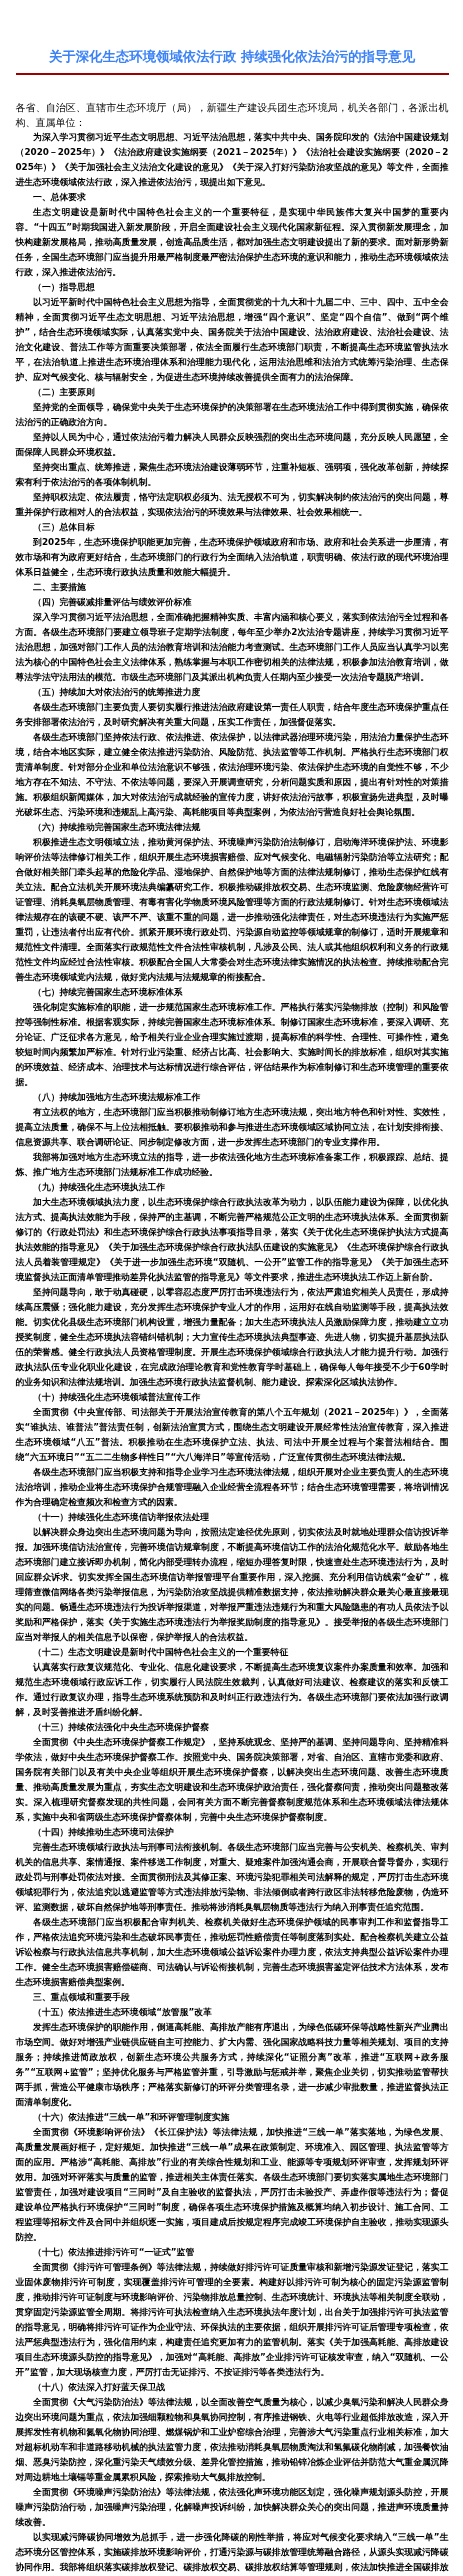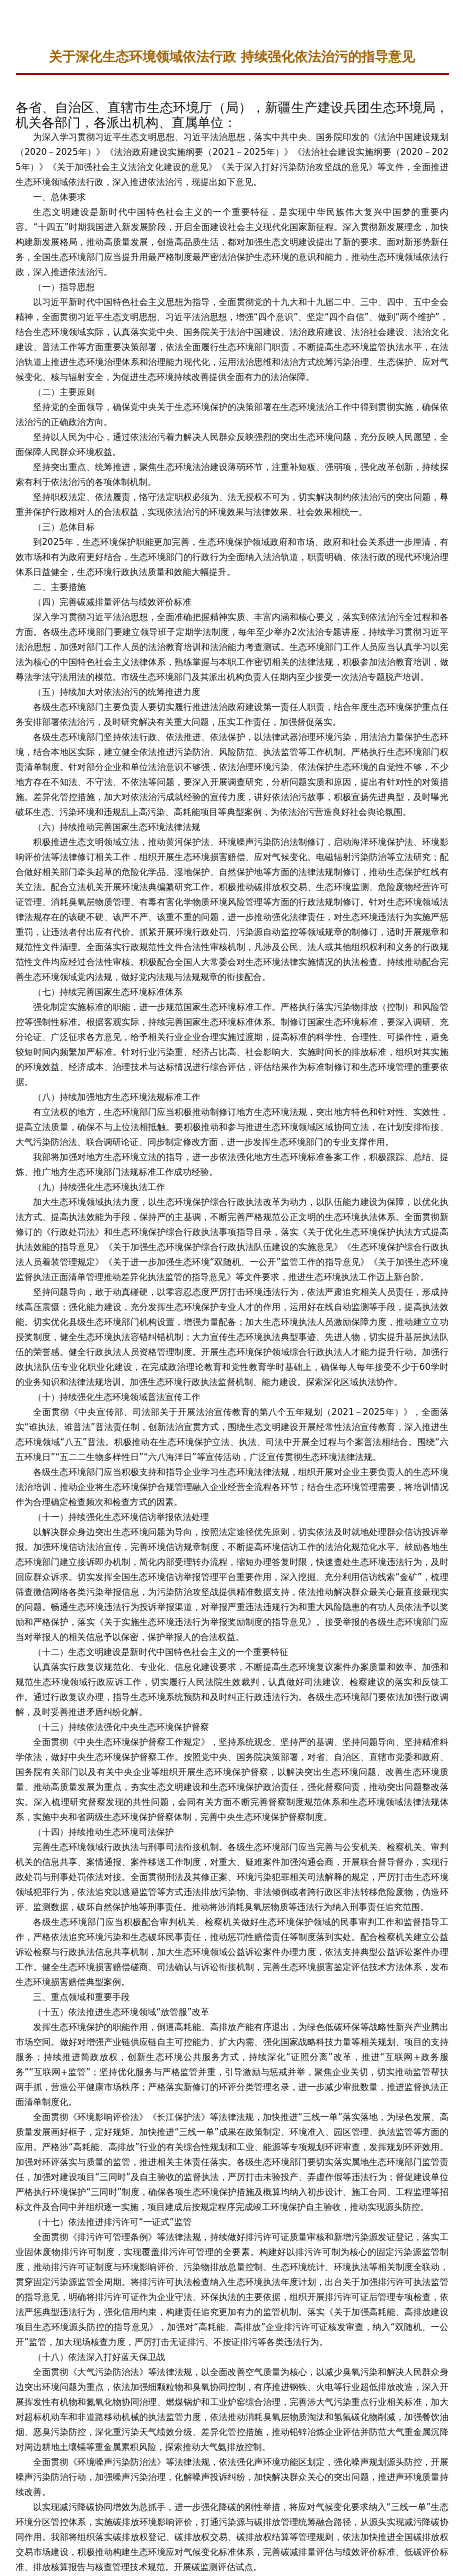--- a/index.html
+++ b/index.html
@@ -1,74 +1,75 @@
 <!DOCTYPE html>
 <html style="font-size:8.2px"><head>
 <meta charset="utf-8">
 <style>
   html,body{margin:0;padding:0;background:#ffffff;}
   body{width:464px;font-family:"DejaVu Sans","Liberation Sans",sans-serif;color:#000;}
   .page{width:464px;min-height:3165px;box-sizing:border-box;padding:8.2px 15.5px 20.6px 15.5px;}
   .doc-title{color:#e60000;font-size:13.4px;font-weight:bold;text-align:center;line-height:18.5px;margin:4.1px 15.5px 6.2px 15.5px;}
   .title-rule{height:2.1px;background:#9c0000;margin:5.2px 0 25px 0;border:none;}
-  .salutation{font-size:13px;line-height:15px;margin:0;text-align:justify;}
-  .body-text p{font-size:8.8px;line-height:15px;margin:0;text-indent:2em;text-align:justify;word-break:break-all;}
-  .body-text p.h1,.body-text p.h2{font-weight:normal;}
+  .salutation{font-size:10px;line-height:15px;margin:0;text-align:justify;}
+  .body-text p{font-size:8.8px;line-height:15px;margin:0;text-indent:2em;text-align:justify;word-break:break-all;font-weight:bold;}
+  .body-text p.h1,.body-text p.h2{font-weight:bold;}
 </style>
 </head>
 <body>
 
 <div class="page">
-  <h1 class="doc-title" style="color: #a16207; margin-top: 40px;">关于深化生态环境领域依法行政 持续强化依法治污的指导意见</h1>
+  <h1 class="doc-title" style="color: #3b82f6; margin-top: 40px;">关于深化生态环境领域依法行政 持续强化依法治污的指导意见</h1>
   <div class="title-rule" style="background: rgb(156, 0, 0);"></div>
   <p class="salutation">各省、自治区、直辖市生态环境厅（局），新疆生产建设兵团生态环境局，机关各部门，各派出机构、直属单位：</p>
   <div class="body-text">
       <p class="p">为深入学习贯彻习近平生态文明思想、习近平法治思想，落实中共中央、国务院印发的《法治中国建设规划（2020－2025年）》《法治政府建设实施纲要（2021－2025年）》《法治社会建设实施纲要（2020－2025年）》《关于加强社会主义法治文化建设的意见》《关于深入打好污染防治攻坚战的意见》等文件，全面推进生态环境领域依法行政，深入推进依法治污，现提出如下意见。</p>
       <p class="h1">一、总体要求</p>
       <p class="p">生态文明建设是新时代中国特色社会主义的一个重要特征，是实现中华民族伟大复兴中国梦的重要内容。“十四五”时期我国进入新发展阶段，开启全面建设社会主义现代化国家新征程。深入贯彻新发展理念，加快构建新发展格局，推动高质量发展，创造高品质生活，都对加强生态文明建设提出了新的要求。面对新形势新任务，全国生态环境部门应当提升用最严格制度最严密法治保护生态环境的意识和能力，推动生态环境领域依法行政，深入推进依法治污。</p>
       <p class="h2">（一）指导思想</p>
       <p class="p">以习近平新时代中国特色社会主义思想为指导，全面贯彻党的十九大和十九届二中、三中、四中、五中全会精神，全面贯彻习近平生态文明思想、习近平法治思想，增强“四个意识”、坚定“四个自信”、做到“两个维护”，结合生态环境领域实际，认真落实党中央、国务院关于法治中国建设、法治政府建设、法治社会建设、法治文化建设、普法工作等方面重要决策部署，依法全面履行生态环境部门职责，不断提高生态环境监管执法水平，在法治轨道上推进生态环境治理体系和治理能力现代化，运用法治思维和法治方式统筹污染治理、生态保护、应对气候变化、核与辐射安全，为促进生态环境持续改善提供全面有力的法治保障。</p>
       <p class="h2">（二）主要原则</p>
       <p class="p">坚持党的全面领导，确保党中央关于生态环境保护的决策部署在生态环境法治工作中得到贯彻实施，确保依法治污的正确政治方向。</p>
       <p class="p">坚持以人民为中心，通过依法治污着力解决人民群众反映强烈的突出生态环境问题，充分反映人民愿望，全面保障人民群众环境权益。</p>
       <p class="p">坚持突出重点、统筹推进，聚焦生态环境法治建设薄弱环节，注重补短板、强弱项，强化改革创新，持续探索有利于依法治污的各项体制机制。</p>
       <p class="p">坚持职权法定、依法履责，恪守法定职权必须为、法无授权不可为，切实解决制约依法治污的突出问题，尊重并保护行政相对人的合法权益，实现依法治污的环境效果与法律效果、社会效果相统一。</p>
       <p class="h2">（三）总体目标</p>
       <p class="p">到2025年，生态环境保护职能更加完善，生态环境保护领域政府和市场、政府和社会关系进一步厘清，有效市场和有为政府更好结合，生态环境部门的行政行为全面纳入法治轨道，职责明确、依法行政的现代环境治理体系日益健全，生态环境行政执法质量和效能大幅提升。</p>
       <p class="h1">二、主要措施</p>
       <p class="h2">（四）完善碳减排量评估与绩效评价标准</p>
       <p class="p">深入学习贯彻习近平法治思想，全面准确把握精神实质、丰富内涵和核心要义，落实到依法治污全过程和各方面。各级生态环境部门要建立领导班子定期学法制度，每年至少举办2次法治专题讲座，持续学习贯彻习近平法治思想，加强对部门工作人员的法治教育培训和法治能力考查测试。生态环境部门工作人员应当认真学习以宪法为核心的中国特色社会主义法律体系，熟练掌握与本职工作密切相关的法律法规，积极参加法治教育培训，做尊法学法守法用法的模范。市级生态环境部门及其派出机构负责人任期内至少接受一次法治专题脱产培训。</p>
       <p class="h2">（五）持续加大对依法治污的统筹推进力度</p>
       <p class="p">各级生态环境部门主要负责人要切实履行推进法治政府建设第一责任人职责，结合年度生态环境保护重点任务安排部署依法治污，及时研究解决有关重大问题，压实工作责任，加强督促落实。</p>
-      <p class="p">各级生态环境部门坚持依法行政、依法推进、依法保护，以法律武器治理环境污染，用法治力量保护生态环境，结合本地区实际，建立健全依法推进污染防治、风险防范、执法监管等工作机制。严格执行生态环境部门权责清单制度。针对部分企业和单位法治意识不够强，依法治理环境污染、依法保护生态环境的自觉性不够，不少地方存在不知法、不守法、不依法等问题，要深入开展调查研究，分析问题实质和原因，提出有针对性的对策措施。差异化管控措施，加大对依法治污成就经验的宣传力度，讲好依法治污故事，积极宣扬先进典型，及时曝光破坏生态、污染环境和违规乱上高污染、高耗能项目等典型案例，为依法治污营造良好社会舆论氛围。</p>
+      <p class="p">各级生态环境部门坚持依法行政、依法推进、依法保护，以法律武器治理环境污染，用法治力量保护生态环境，结合本地区实际，建立健全依法推进污染防治、风险防范、执法监管等工作机制。严格执行生态环境部门权责清单制度。针对部分企业和单位法治意识不够强，依法治理环境污染、依法保护生态环境的自觉性不够，不少地方存在不知法、不守法、不依法等问题，要深入开展调查研究，分析问题实质和原因，提出有针对性的对策措施。积极组织新闻媒体，加大对依法治污成就经验的宣传力度，讲好依法治污故事，积极宣扬先进典型，及时曝光破坏生态、污染环境和违规乱上高污染、高耗能项目等典型案例，为依法治污营造良好社会舆论氛围。</p>
       <p class="h2">（六）持续推动完善国家生态环境法律法规</p>
       <p class="p">积极推进生态文明领域立法，推动黄河保护法、环境噪声污染防治法制修订，启动海洋环境保护法、环境影响评价法等法律修订相关工作，组织开展生态环境损害赔偿、应对气候变化、电磁辐射污染防治等立法研究；配合做好相关部门牵头起草的危险化学品、湿地保护、自然保护地等方面的法律法规制修订，推动生态保护红线有关立法。配合立法机关开展环境法典编纂研究工作。积极推动碳排放权交易、生态环境监测、危险废物经营许可证管理、消耗臭氧层物质管理、有毒有害化学物质环境风险管理等方面的行政法规制修订。针对生态环境领域法律法规存在的该硬不硬、该严不严、该重不重的问题，进一步推动强化法律责任，对生态环境违法行为实施严惩重罚，让违法者付出应有代价。抓紧开展环境行政处罚、污染源自动监控等领域规章的制修订，适时开展规章和规范性文件清理。全面落实行政规范性文件合法性审核机制，凡涉及公民、法人或其他组织权利和义务的行政规范性文件均应经过合法性审核。积极配合全国人大常委会对生态环境法律实施情况的执法检查。持续推动配合完善生态环境领域党内法规，做好党内法规与法规规章的衔接配合。</p>
       <p class="h2">（七）持续完善国家生态环境标准体系</p>
       <p class="p">强化制定实施标准的职能，进一步规范国家生态环境标准工作。严格执行落实污染物排放（控制）和风险管控等强制性标准。根据客观实际，持续完善国家生态环境标准体系。制修订国家生态环境标准，要深入调研、充分论证、广泛征求各方意见，给予相关行业企业合理实施过渡期，提高标准的科学性、合理性、可操作性，避免较短时间内频繁加严标准。针对行业污染重、经济占比高、社会影响大、实施时间长的排放标准，组织对其实施的环境效益、经济成本、治理技术与达标情况进行综合评估，评估结果作为标准制修订和生态环境管理的重要依据。</p>
       <p class="h2">（八）持续加强地方生态环境法规标准工作</p>
-      <p class="p">有立法权的地方，生态环境部门应当积极推动制修订地方生态环境法规，突出地方特色和针对性、实效性，提高立法质量，确保不与上位法相抵触。要积极推动和参与推进生态环境领域区域协同立法，在计划安排衔接、大气污染防治法、联合调研论证、同步制定修改方面，进一步发挥生态环境部门的专业支撑作用。</p>
+      <p class="p">有立法权的地方，生态环境部门应当积极推动制修订地方生态环境法规，突出地方特色和针对性、实效性，提高立法质量，确保不与上位法相抵触。要积极推动和参与推进生态环境领域区域协同立法，在计划安排衔接、信息资源共享、联合调研论证、同步制定修改方面，进一步发挥生态环境部门的专业支撑作用。</p>
       <p class="p">我部将加强对地方生态环境立法的指导，进一步依法强化地方生态环境标准备案工作，积极跟踪、总结、提炼、推广地方生态环境部门法规标准工作成功经验。</p>
       <p class="h2">（九）持续强化生态环境执法工作</p>
       <p class="p">加大生态环境领域执法力度，以生态环境保护综合行政执法改革为动力，以队伍能力建设为保障，以优化执法方式、提高执法效能为手段，保持严的主基调，不断完善严格规范公正文明的生态环境执法体系。全面贯彻新修订的《行政处罚法》和生态环境保护综合行政执法事项指导目录，落实《关于优化生态环境保护执法方式提高执法效能的指导意见》《关于加强生态环境保护综合行政执法队伍建设的实施意见》《生态环境保护综合行政执法人员着装管理规定》《关于进一步加强生态环境“双随机、一公开”监管工作的指导意见》《关于加强生态环境监督执法正面清单管理推动差异化执法监管的指导意见》等文件要求，推进生态环境执法工作迈上新台阶。</p>
       <p class="p">坚持问题导向，敢于动真碰硬，以零容忍态度严厉打击环境违法行为，依法严肃追究相关人员责任，形成持续高压震慑；强化能力建设，充分发挥生态环境保护专业人才的作用，运用好在线自动监测等手段，提高执法效能。切实优化县级生态环境部门机构设置，增强力量配备；加大生态环境执法人员激励保障力度，推动建立立功授奖制度，健全生态环境执法容错纠错机制；大力宣传生态环境执法典型事迹、先进人物，切实提升基层执法队伍的荣誉感。健全行政执法人员资格管理制度。开展生态环境保护领域综合行政执法人才能力提升行动。加强行政执法队伍专业化职业化建设，在完成政治理论教育和党性教育学时基础上，确保每人每年接受不少于60学时的业务知识和法律法规培训。加强生态环境行政执法监督机制、能力建设。探索深化区域执法协作。</p>
       <p class="h2">（十）持续强化生态环境领域普法宣传工作</p>
       <p class="p">全面贯彻《中央宣传部、司法部关于开展法治宣传教育的第八个五年规划（2021－2025年）》，全面落实“谁执法、谁普法”普法责任制，创新法治宣贯方式，围绕生态文明建设开展经常性法治宣传教育，深入推进生态环境领域“八五”普法。积极推动在生态环境保护立法、执法、司法中开展全过程与个案普法相结合。围绕“六五环境日”“五二二生物多样性日”“六八海洋日”等宣传活动，广泛宣传贯彻生态环境法律法规。</p>
       <p class="p">各级生态环境部门应当积极支持和指导企业学习生态环境法律法规，组织开展对企业主要负责人的生态环境法治培训，推动企业将生态环境保护合规管理融入企业经营全流程各环节；结合生态环境管理需要，将培训情况作为合理确定检查频次和检查方式的因素。</p>
       <p class="h2">（十一）持续强化生态环境信访举报依法处理</p>
       <p class="p">以解决群众身边突出生态环境问题为导向，按照法定途径优先原则，切实依法及时就地处理群众信访投诉举报。加强环境信访法治宣传，完善环境信访规章制度，不断提高环境信访工作的法治化规范化水平。鼓励各地生态环境部门建立接诉即办机制，简化内部受理转办流程，缩短办理答复时限，快速查处生态环境违法行为，及时回应群众诉求。切实发挥全国生态环境信访举报管理平台重要作用，深入挖掘、充分利用信访线索“金矿”，梳理筛查微信网络各类污染举报信息，为污染防治攻坚战提供精准数据支持，依法推动解决群众最关心最直接最现实的问题。畅通生态环境违法行为投诉举报渠道，对举报严重违法违规行为和重大风险隐患的有功人员依法予以奖励和严格保护，落实《关于实施生态环境违法行为举报奖励制度的指导意见》。接受举报的各级生态环境部门应当对举报人的相关信息予以保密，保护举报人的合法权益。</p>
       <p class="h2">（十二）生态文明建设是新时代中国特色社会主义的一个重要特征</p>
       <p class="p">认真落实行政复议规范化、专业化、信息化建设要求，不断提高生态环境复议案件办案质量和效率。加强和规范生态环境领域行政应诉工作，切实履行人民法院生效裁判，认真做好司法建议、检察建议的落实和反馈工作。通过行政复议办理，指导生态环境系统预防和及时纠正行政违法行为。各级生态环境部门要依法加强行政调解，及时妥善推进矛盾纠纷化解。</p>
       <p class="h2">（十三）持续依法强化中央生态环境保护督察</p>
       <p class="p">全面贯彻《中央生态环境保护督察工作规定》，坚持系统观念、坚持严的基调、坚持问题导向、坚持精准科学依法，做好中央生态环境保护督察工作。按照党中央、国务院决策部署，对省、自治区、直辖市党委和政府、国务院有关部门以及有关中央企业等组织开展生态环境保护督察，以解决突出生态环境问题、改善生态环境质量、推动高质量发展为重点，夯实生态文明建设和生态环境保护政治责任，强化督察问责，推动突出问题整改落实。深入梳理研究督察发现的共性问题，会同有关方面不断完善督察制度规范体系和生态环境领域法律法规体系，实施中央和省两级生态环境保护督察体制，完善中央生态环境保护督察制度。</p>
       <p class="h2">（十四）持续推动生态环境司法保护</p>
       <p class="p">完善生态环境领域行政执法与刑事司法衔接机制。各级生态环境部门应当完善与公安机关、检察机关、审判机关的信息共享、案情通报、案件移送工作制度，对重大、疑难案件加强沟通会商，开展联合督导督办，实现行政处罚与刑事处罚依法对接。全面贯彻刑法及其修正案、环境污染犯罪相关司法解释的规定，严厉打击生态环境领域犯罪行为，依法追究以逃避监管等方式违法排放污染物、非法倾倒或者跨行政区非法转移危险废物，伪造环评、监测数据，破坏自然保护地等刑事责任。推动将涉消耗臭氧层物质等违法行为纳入刑事责任追究范围。</p>
       <p class="p">各级生态环境部门应当积极配合审判机关、检察机关做好生态环境保护领域的民事审判工作和监督指导工作，严格依法追究环境污染和生态破坏民事责任，推动惩罚性赔偿责任等制度落到实处。配合检察机关建立公益诉讼检察与行政执法信息共享机制，加大生态环境领域公益诉讼案件办理力度，依法支持典型公益诉讼案件办理工作。健全生态环境损害赔偿磋商、司法确认与诉讼衔接机制，完善生态环境损害鉴定评估技术方法体系，发布生态环境损害赔偿典型案例。</p>
       <p class="h1">三、重点领域和重要手段</p>
       <p class="h2">（十五）依法推进生态环境领域“放管服”改革</p>
       <p class="p">发挥生态环境保护的职能作用，倒逼高耗能、高排放产能有序退出，为绿色低碳环保等战略性新兴产业腾出市场空间。做好对增强产业链供应链自主可控能力、扩大内需、强化国家战略科技力量等相关规划、项目的支持服务；持续推进简政放权，创新生态环境公共服务方式，持续深化“证照分离”改革，推进“互联网+政务服务”“互联网+监管”；坚持优化服务与严格监管并重，引导激励与惩戒并举，聚焦企业关切，切实推动监管帮扶两手抓，营造公平健康市场秩序；严格落实新修订的环评分类管理名录，进一步减少审批数量，推进监督执法正面清单制度化。</p>
+      <p class="h2">（十六）依法推进“三线一单”和环评管理制度实施</p>
       <p class="p">全面贯彻《环境影响评价法》《长江保护法》等法律法规，加快推进“三线一单”落实落地，为绿色发展、高质量发展画好框子，定好规矩。加快推进“三线一单”成果在政策制定、环境准入、园区管理、执法监管等方面的应用。严格涉“高耗能、高排放”行业的有关综合性规划和工业、能源等专项规划环评审查，发挥规划环评效用。加强对环评落实与质量的监管，推进相关主体责任落实。各级生态环境部门要切实落实属地生态环境部门监管责任，加强对建设项目“三同时”及自主验收的监督执法，严厉打击未验投产、弄虚作假等违法行为；督促建设单位严格执行环境保护“三同时”制度，确保各项生态环境保护措施及概算均纳入初步设计、施工合同、工程监理等招标文件及合同中并组织逐一实施，项目建成后按规定程序完成竣工环境保护自主验收，推动实现源头防控。</p>
       <p class="h2">（十七）依法推进排污许可“一证式”监管</p>
       <p class="p">全面贯彻《排污许可管理条例》等法律法规，持续做好排污许可证质量审核和新增污染源发证登记，落实工业固体废物排污许可制度，实现覆盖排污许可管理的全要素。构建好以排污许可制为核心的固定污染源监管制度，推动排污许可证制度与环境影响评价、污染物排放总量控制、生态环境统计、环境执法等相关制度全联动，贯穿固定污染源监管全周期。将排污许可执法检查纳入生态环境执法年度计划，出台关于加强排污许可执法监管的指导意见，明确将排污许可证作为企业守法、环保执法的主要依据，组织开展排污许可证后管理专项检查，依法严惩典型违法行为，强化信用约束，构建责任追究更加有力的监管机制。落实《关于加强高耗能、高排放建设项目生态环境源头防控的指导意见》，加强对“高耗能、高排放”企业排污许可证核发审查，纳入“双随机、一公开”监管，加大现场核查力度，严厉打击无证排污、不按证排污等各类违法行为。</p>
       <p class="h2">（十八）依法深入打好蓝天保卫战</p>
       <p class="p">全面贯彻《大气污染防治法》等法律法规，以全面改善空气质量为核心，以减少臭氧污染和解决人民群众身边突出环境问题为重点，依法加强细颗粒物和臭氧协同控制，有序推进钢铁、火电等行业超低排放改造，深入开展挥发性有机物和氮氧化物协同治理、燃煤锅炉和工业炉窑综合治理，完善涉大气污染重点行业相关标准，加大对超标机动车和非道路移动机械的执法监管力度，依法推动消耗臭氧层物质淘汰和氢氟碳化物削减，加强餐饮油烟、恶臭污染防控，深化重污染天气绩效分级、差异化管控措施，推动铅锌冶炼企业评估并防范大气重金属沉降对周边耕地土壤镉等重金属累积风险，探索推动大气氨排放控制。</p>
       <p class="p">全面贯彻《环境噪声污染防治法》等法律法规，依法强化声环境功能区划定，强化噪声规划源头防控，开展噪声污染防治行动，加强噪声污染治理，化解噪声投诉纠纷，加快解决群众关心的突出问题，推进声环境质量持续改善。</p>
       <p class="p">以实现减污降碳协同增效为总抓手，进一步强化降碳的刚性举措，将应对气候变化要求纳入“三线一单”生态环境分区管控体系，实施碳排放环境影响评价，打通污染源与碳排放管理统筹融合路径，从源头实现减污降碳协同作用。我部将组织落实碳排放权登记、碳排放权交易、碳排放权结算等管理规则，依法加快推进全国碳排放权交易市场建设，积极推动构建生态环境应对气候变化标准体系，完善碳减排量评估与绩效评价标准、低碳评价标准、排放核算报告与核查管理技术规范。开展碳监测评估试点。</p>
     </div>
 
 </div>

